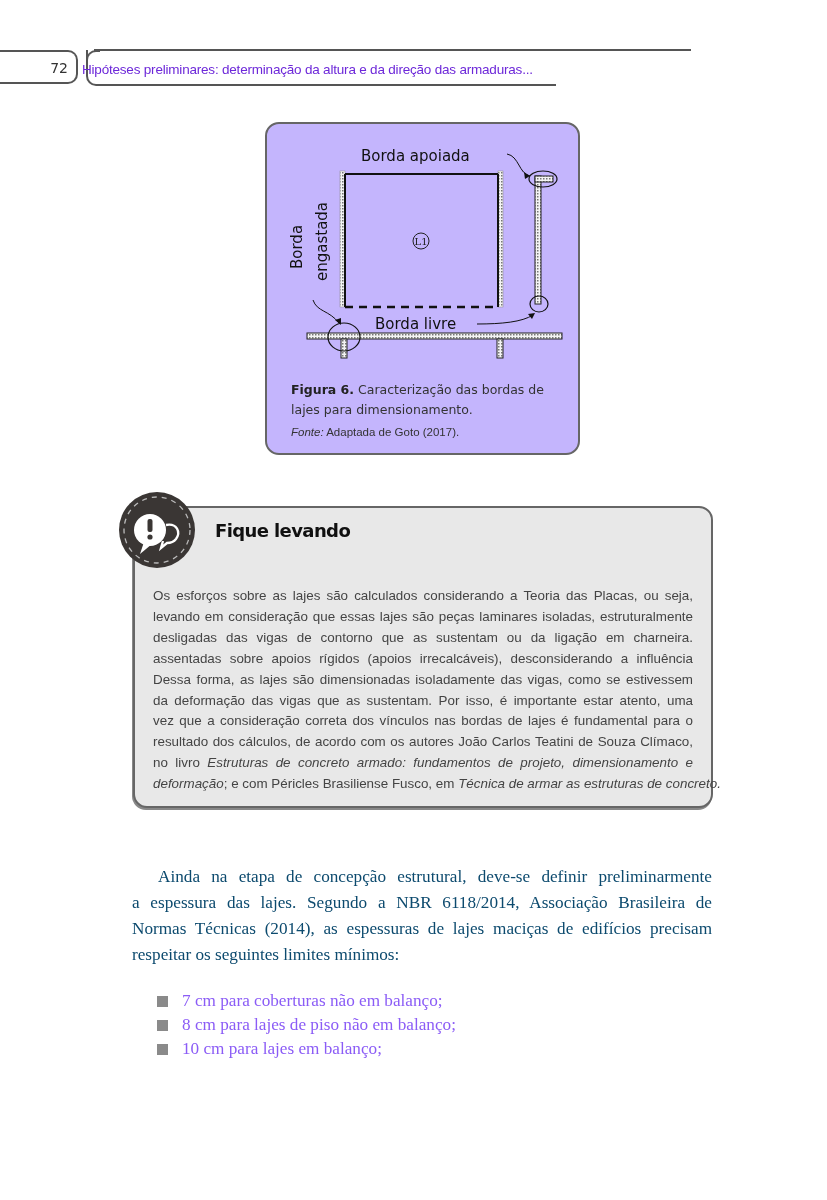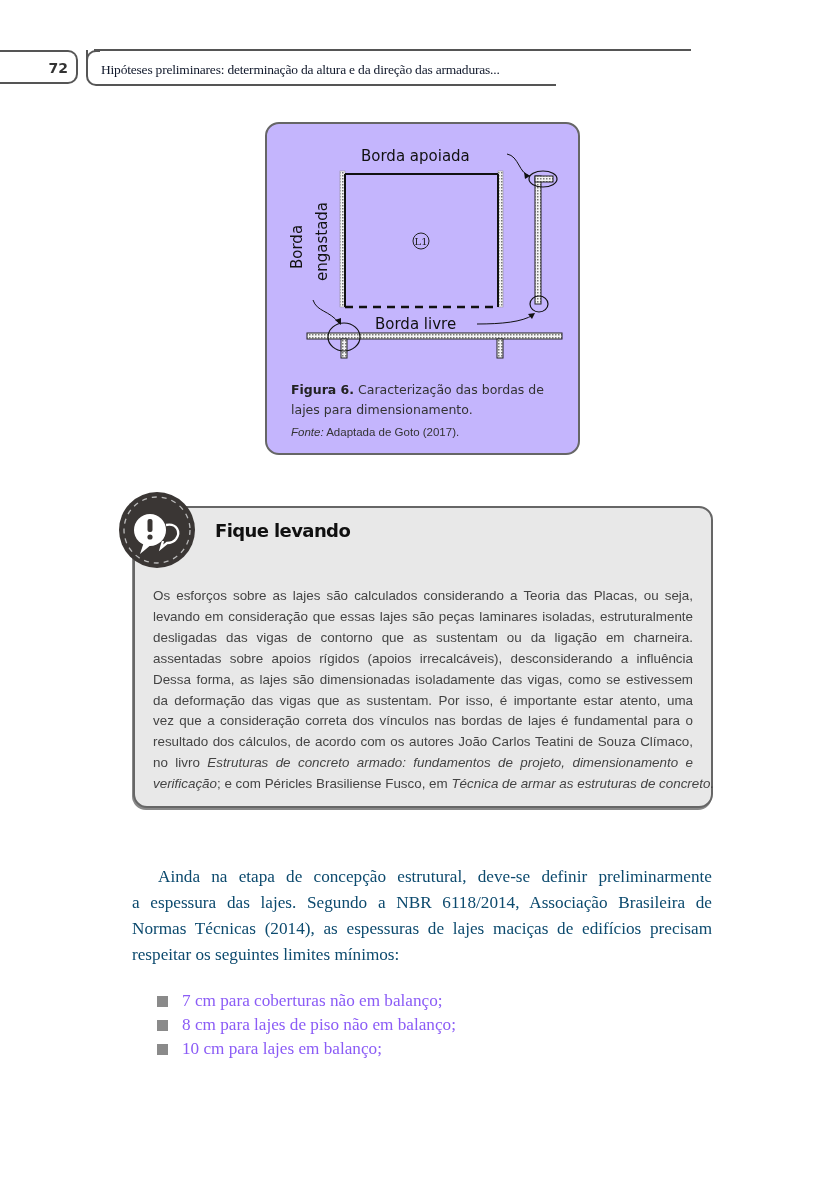--- a/index.html
+++ b/index.html
@@ -1,24 +1,24 @@
 <!DOCTYPE html>
 <html><head>
 <meta charset="utf-8">
 <style>
   html, body { margin:0; padding:0; background:#ffffff; }
   body { width:827px; height:1200px; position:relative; overflow:hidden; font-family:"DejaVu Sans", sans-serif; color:#222; }
 
   
   .hdr-num-box { position:absolute; left:-10px; top:50px; width:88px; height:34px; border:2.5px solid #555; border-left:none; border-radius:0 10px 10px 0; box-sizing:border-box; }
-  .hdr-num { position:absolute; right:8px; top:8px; font-family:"DejaVu Sans", sans-serif; font-weight:bold; font-size:14px; color:#333; }
+  .hdr-num { position:absolute; right:8px; top:8px; font-family:"DejaVu Sans", sans-serif; font-weight:normal; font-size:14px; color:#333; }
   .hdr-title-box { position:absolute; left:86px; top:50px; width:470px; height:36px; border:2.5px solid #555; border-right:none; border-top:none; border-radius:0 0 0 10px; box-sizing:border-box; }
   .hdr-top-line { position:absolute; left:94px; top:49px; width:597px; height:0; border-top:2.5px solid #555; }
   .hdr-left-cap { position:absolute; left:86px; top:50px; width:14px; height:14px; border-top:2.5px solid #555; border-left:2.5px solid #555; border-radius:10px 0 0 0; box-sizing:border-box; }
-  .hdr-title { position:absolute; left:101px; top:62px; font-family:Liberation Serif, serif; font-size:13.5px; color:#0f172a; letter-spacing:-0.2px; white-space:nowrap; }
+  .hdr-title { position:absolute; left:82px; top:62px; font-family:Liberation Sans, sans-serif; font-size:13.5px; color:#6d28d9; letter-spacing:-0.2px; white-space:nowrap; }
 
   
   .fig-box { position:absolute; left:265px; top:122px; width:315px; height:333px; border:2.5px solid #666; border-radius:14px; box-sizing:border-box; background:#c4b5fd; }
   .fig-svg { position:absolute; left:0; top:0; }
   .fig-caption { position:absolute; left:24px; top:256px; width:280px; font-family:"DejaVu Sans", sans-serif; font-size:12.5px; line-height:20px; color:#333; }
   .fig-caption b { font-weight:bold; color:#222; }
   .fig-source { position:absolute; left:24px; top:302px; font-family:"Liberation Sans", sans-serif; font-size:11.5px; color:#333; }
   .fig-source i { font-style:italic;margin-top:48px; }
   .diag-label { font-family:"DejaVu Sans", sans-serif; font-size:15px; fill:#111; }
 
@@ -121,21 +121,21 @@
 <div class="callout-body">
   <span class="ln">Os esforços sobre as lajes são calculados considerando a Teoria das Placas, ou seja,</span>
   <span class="ln">levando em consideração que essas lajes são peças laminares isoladas, estruturalmente</span>
   <span class="ln">desligadas das vigas de contorno que as sustentam ou da ligação em charneira.</span>
   <span class="ln">assentadas sobre apoios rígidos (apoios irrecalcáveis), desconsiderando a influência</span>
   <span class="ln">Dessa forma, as lajes são dimensionadas isoladamente das vigas, como se estivessem</span>
   <span class="ln">da deformação das vigas que as sustentam. Por isso, é importante estar atento, uma</span>
   <span class="ln">vez que a consideração correta dos vínculos nas bordas de lajes é fundamental para o</span>
   <span class="ln">resultado dos cálculos, de acordo com os autores João Carlos Teatini de Souza Clímaco,</span>
   <span class="ln"><span>no livro </span><i>Estruturas de concreto armado: fundamentos de projeto, dimensionamento e</i></span>
-  <span class="ln last"><i>verificação</i><span>; e com Péricles Brasiliense Fusco, em </span><i>Técnica de armar as estruturas de concreto.</i></span>
+  <span class="ln last"><i>deformação</i><span>; e com Péricles Brasiliense Fusco, em </span><i>Técnica de armar as estruturas de concreto.</i></span>
 </div>
 
 <div class="para">
   <span class="ln first">Ainda na etapa de concepção estrutural, deve-se definir preliminarmente</span>
   <span class="ln">a espessura das lajes. Segundo a NBR 6118/2014, Associação Brasileira de</span>
   <span class="ln">Normas Técnicas (2014), as espessuras de lajes maciças de edifícios precisam</span>
   <span class="ln last">respeitar os seguintes limites mínimos:</span>
 </div>
 
 <ul class="bullets">

